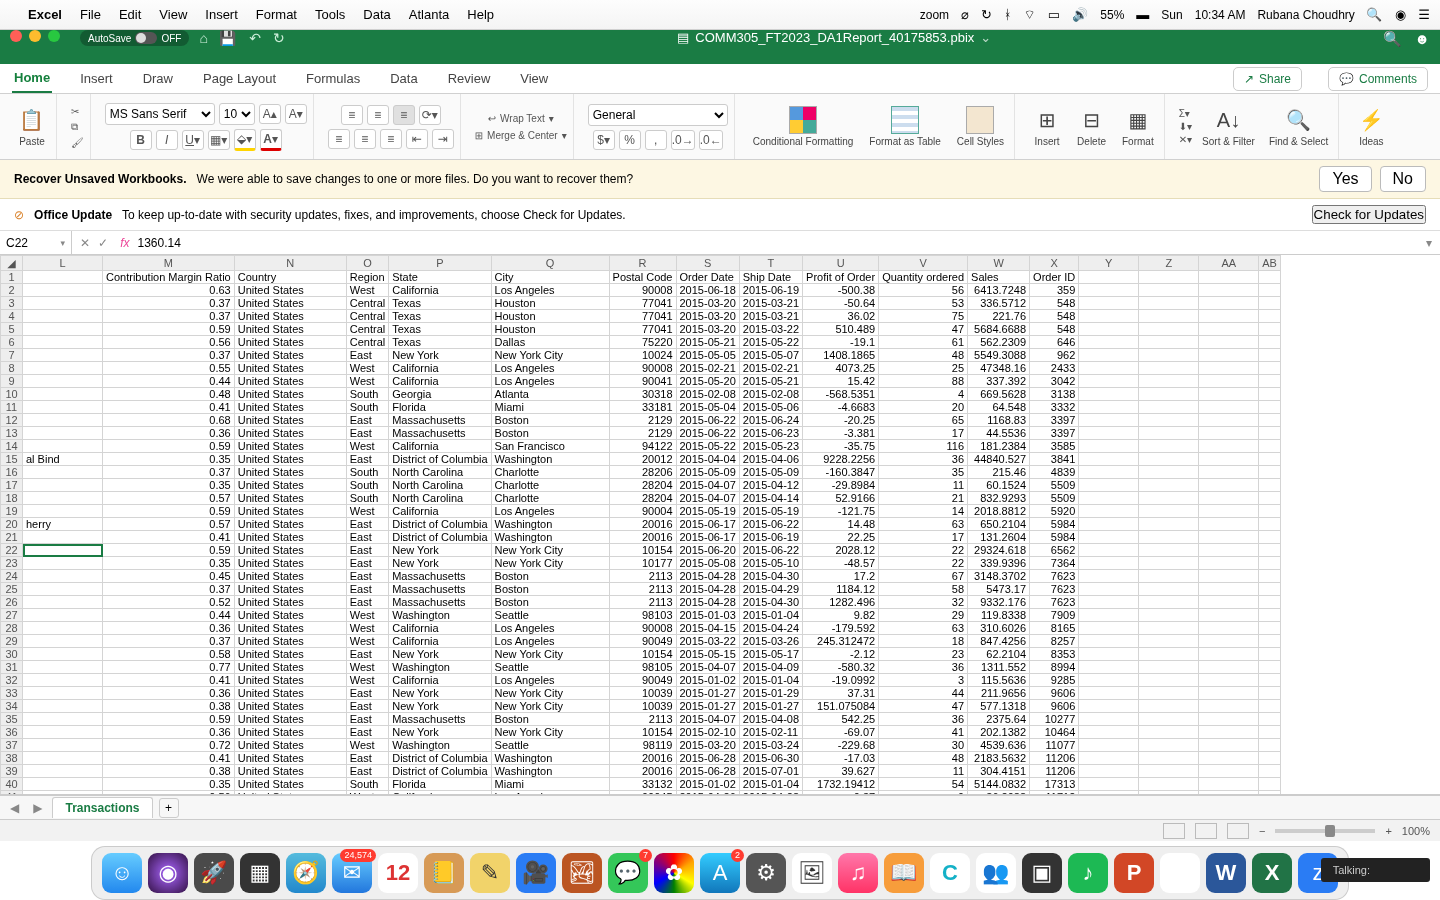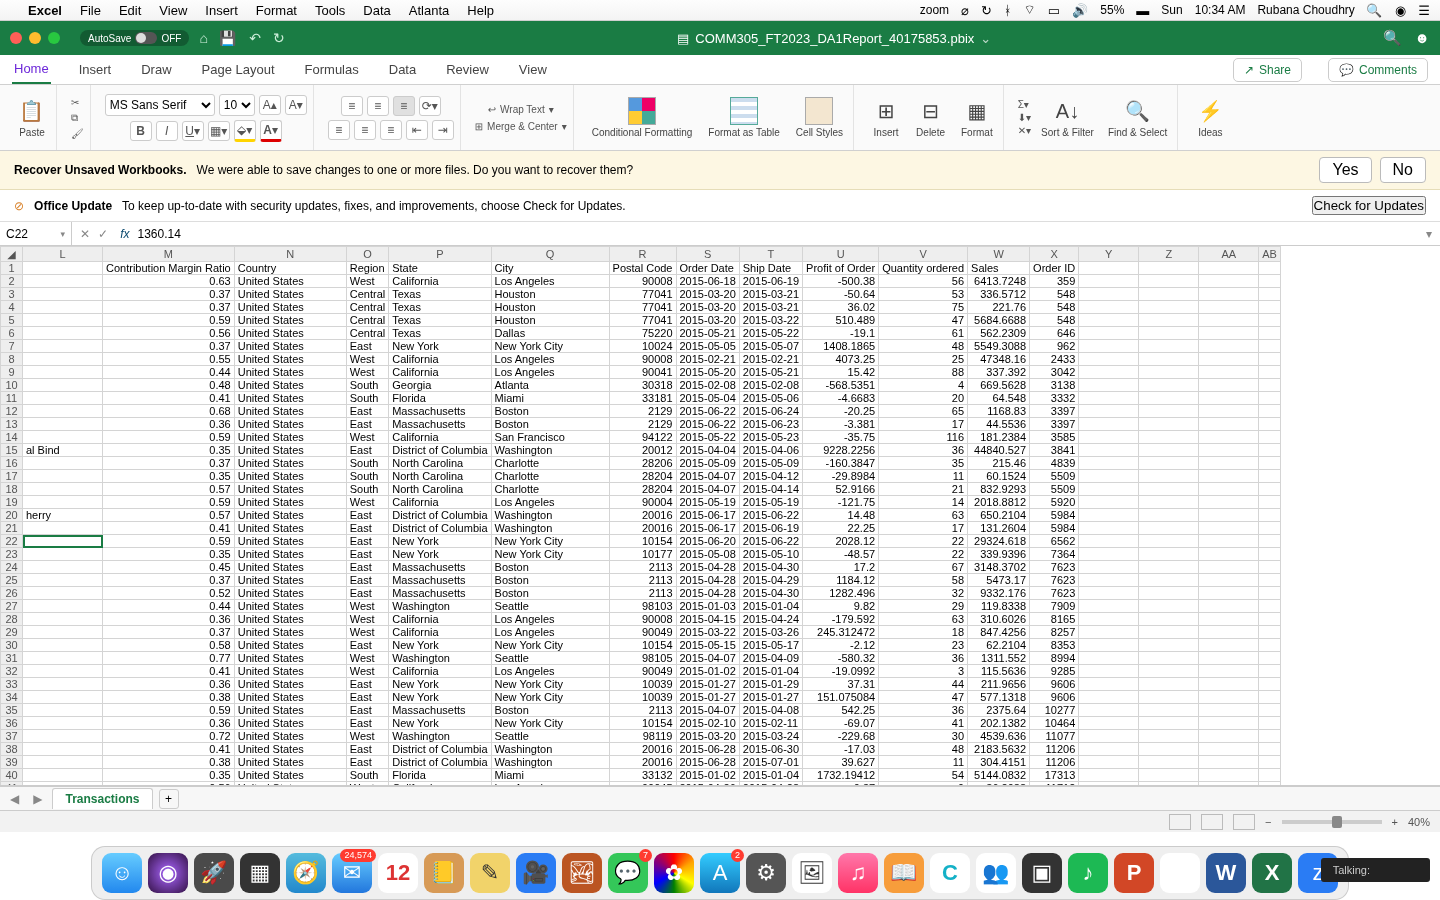--- a/index.html
+++ b/index.html
@@ -1,39 +1,39 @@
 <!DOCTYPE html>
 <html><head>
 <meta charset="utf-8">
 <style>
 * { margin: 0; padding: 0; box-sizing: border-box; font-family: -apple-system, "MS Sans Serif", sans-serif; }
 body { background: #fff; font-size: 11px; color: #000; overflow: hidden; width: 1440px; height: 900px; }
 
 
-.mac-menubar { height: 21px; background: linear-gradient(#fdfdfd,#f4f4f4); border-bottom: 1px solid #d0d0d0; display: flex; align-items: center; padding: 0 10px; font-size: 13px; gap: 18px; }
+.mac-menubar { height: 30px; background: linear-gradient(#fdfdfd,#f4f4f4); border-bottom: 1px solid #d0d0d0; display: flex; align-items: center; padding: 0 10px; font-size: 13px; gap: 18px; }
 .mac-menubar .apple { font-size: 15px; }
 .mac-menubar .right { margin-left: auto; display: flex; align-items: center; gap: 12px; font-size: 12px; }
 .mac-menubar .right .ico { font-size: 13px; }
 
 
-.titlebar { height: 34px; background: #1a7c44; display: flex; align-items: center; color: #fff; padding: 0 10px; gap: 10px; }
+.titlebar { height: 34px; background: #1a7c44; display: flex; align-items: flex-start; color: #fff; padding: 0 10px; gap: 10px; }
 .traffic { display: flex; gap: 7px; margin-right: 10px; }
 .traffic span { width: 12px; height: 12px; border-radius: 50%; display: block; }
 .tl-r { background: #ff5f57; } .tl-y { background: #febc2e; } .tl-g { background: #28c840; }
 .autosave { background: #125b32; border-radius: 10px; padding: 2px 8px; font-size: 10px; display: flex; align-items: center; gap: 4px; }
 .autosave .pill { width: 22px; height: 12px; background: #555; border-radius: 6px; position: relative; }
 .autosave .pill:before { content:""; position:absolute; left:1px; top:1px; width:10px; height:10px; background:#ddd; border-radius:50%; }
 .title-icons { display: flex; gap: 12px; color: #cdeed9; font-size: 14px; }
 .doc-title { flex: 1; text-align: center; font-size: 13px; display:flex; align-items:center; justify-content:center; gap:6px; }
 .title-right { display: flex; gap: 12px; font-size: 15px; }
 
 
 .ribbon-tabs { height: 30px; display: flex; align-items: center; border-bottom: 1px solid #d0d0d0; padding: 0 12px; gap: 26px; font-size: 13px; color: #444; }
 .ribbon-tabs .tab { padding: 6px 2px; cursor: pointer; }
-.ribbon-tabs .tab.active { color: #6d28d9; border-bottom: 2px solid #1a7c44; font-weight: 400; }
+.ribbon-tabs .tab.active { color: #15803d; border-bottom: 2px solid #1a7c44; font-weight: 700; }
 .ribbon-tabs .spacer { flex:1; }
 .ribbon-tabs .share-btn { border:1px solid #ccc; border-radius:5px; padding:4px 10px; font-size:12px; color:#1a7c44; display:flex; gap:5px; align-items:center; }
 
 
 .ribbon { height: 66px; border-bottom: 1px solid #d0d0d0; display: flex; align-items: center; padding: 0 8px; gap: 8px; background:#fafafa; }
 .grp { display:flex; flex-direction:column; align-items:center; justify-content:center; height:100%; padding:0 6px; border-right:1px solid #e3e3e3; font-size:10px; color:#555; }
 .grp .row { display:flex; gap:4px; align-items:center; }
 .rbtn { border:1px solid #ccc; background:#fff; border-radius:3px; padding:2px 0; font-size:12px; min-width:22px; min-height:20px; display:inline-flex; align-items:center; justify-content:center; }
 .rbtn.sel { background:#e0e0e0; }
 .font-box { width:110px; } .size-box { width:36px; }
@@ -47,21 +47,21 @@
 .notif { background:#fdf7e3; border-bottom:1px solid #e6ddb8; padding:6px 14px; font-size:12px; display:flex; align-items:center; gap:10px; }
 .notif .btn { border:1px solid #bbb; background:#fff; border-radius:4px; padding:3px 12px; font-size:16px; }
 .notif .right { margin-left:auto; display:flex; gap:8px; }
 .notif2 { background:#fff; border-bottom:1px solid #ddd; padding:6px 14px; font-size:12px; display:flex; align-items:center; gap:10px; }
 .notif2 .right { margin-left:auto; }
 
 
 .fbar { height:24px; border-bottom:1px solid #ccc; display:flex; align-items:center; font-size:12px; }
 .namebox { width:72px; border-right:1px solid #ccc; padding:0 6px; display:flex; align-items:center; justify-content:space-between; height:100%; }
 .fbar .fx-btns { display:flex; gap:8px; padding:0 8px; color:#888; }
-.fbar .fx { font-style:italic; color:#0c4a6e; padding:0 4px; }
+.fbar .fx { font-style:italic; color:#ec4899; padding:0 4px; }
 .fbar input { border:none; flex:1; font-size:12px; padding:0 4px; outline:none; }
 
 
 .grid-wrap { position:relative; height: 540px; overflow:hidden; border-bottom:1px solid #ccc; }
 table.sheet { border-collapse:collapse; table-layout:fixed; font-size:11px; }
 table.sheet th, table.sheet td { border:1px solid #d4d4d4; height:13px; padding:0 3px; white-space:nowrap; overflow:hidden; }
 table.sheet th { background:#eee; font-weight:normal; color:#555; text-align:center; position:sticky; }
 table.sheet thead th { top:0; height:15px; }
 table.sheet .rowhdr { background:#eee; text-align:center; width:22px; position:sticky; left:0; }
 table.sheet td.num { text-align:right; }
@@ -213,20 +213,32 @@
       <span class="rbtn">≡</span>
       <span class="rbtn">≡</span>
       <span class="rbtn">⇤</span>
       <span class="rbtn">⇥</span>
     </div>
   </div>
   <div class="grp">
     <div class="row"><span>↩</span> <span>Wrap Text</span> ▾</div>
     <div class="row" style="margin-top:6px"><span>⊞</span> <span>Merge &amp; Center</span> ▾</div>
   </div>
+  <div class="grp">
+    <div class="row">
+        <select class="rbtn" style="width:140px"><option>General</option></select>
+      </div>
+    <div class="row" style="margin-top:4px">
+      <span class="rbtn">$▾</span>
+      <span class="rbtn">%</span>
+      <span class="rbtn">,</span>
+      <span class="rbtn">.0→</span>
+      <span class="rbtn">.0←</span>
+    </div>
+  </div>
   <div class="grp" style="flex-direction:row;gap:8px">
     <div class="vbtn">
         <span class="bigico cond-ico"></span>
         <span>Conditional Formatting</span>
       </div>
     <div class="vbtn">
         <span class="bigico tbl-ico"></span>
         <span>Format as Table</span>
       </div>
     <div class="vbtn">
@@ -1156,21 +1168,21 @@
   <span class="add">+</span>
 </div>
 
 <div class="statusbar">
   <span class="viewbtn"></span>
   <span class="viewbtn"></span>
   <span class="viewbtn"></span>
   <span>−</span>
   <span class="zoom-slider"></span>
   <span>+</span>
-  <span>40%</span>
+  <span>100%</span>
 </div>
 
 <div class="dock-area">
   <div class="dock">
     <div class="app" style="background:linear-gradient(#6cf,#28e)">☺</div>
     <div class="app" style="background:radial-gradient(#a6f,#314)">◉</div>
     <div class="app" style="background:#4a4a4a">🚀</div>
     <div class="app" style="background:#333">▦</div>
     <div class="app" style="background:linear-gradient(#5bd,#28c)">🧭</div>
     <div class="app" style="background:linear-gradient(#6cf,#27d)">✉<span class="badge">24,574</span></div>

